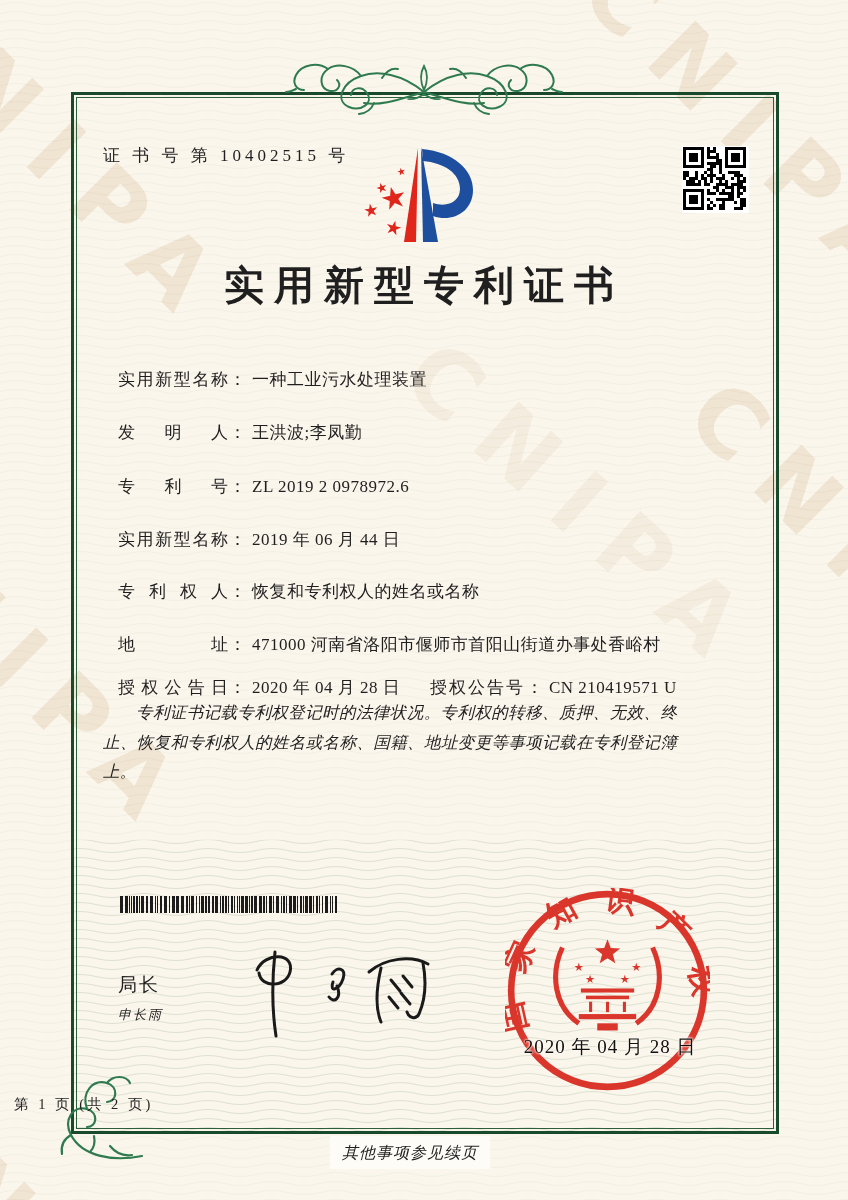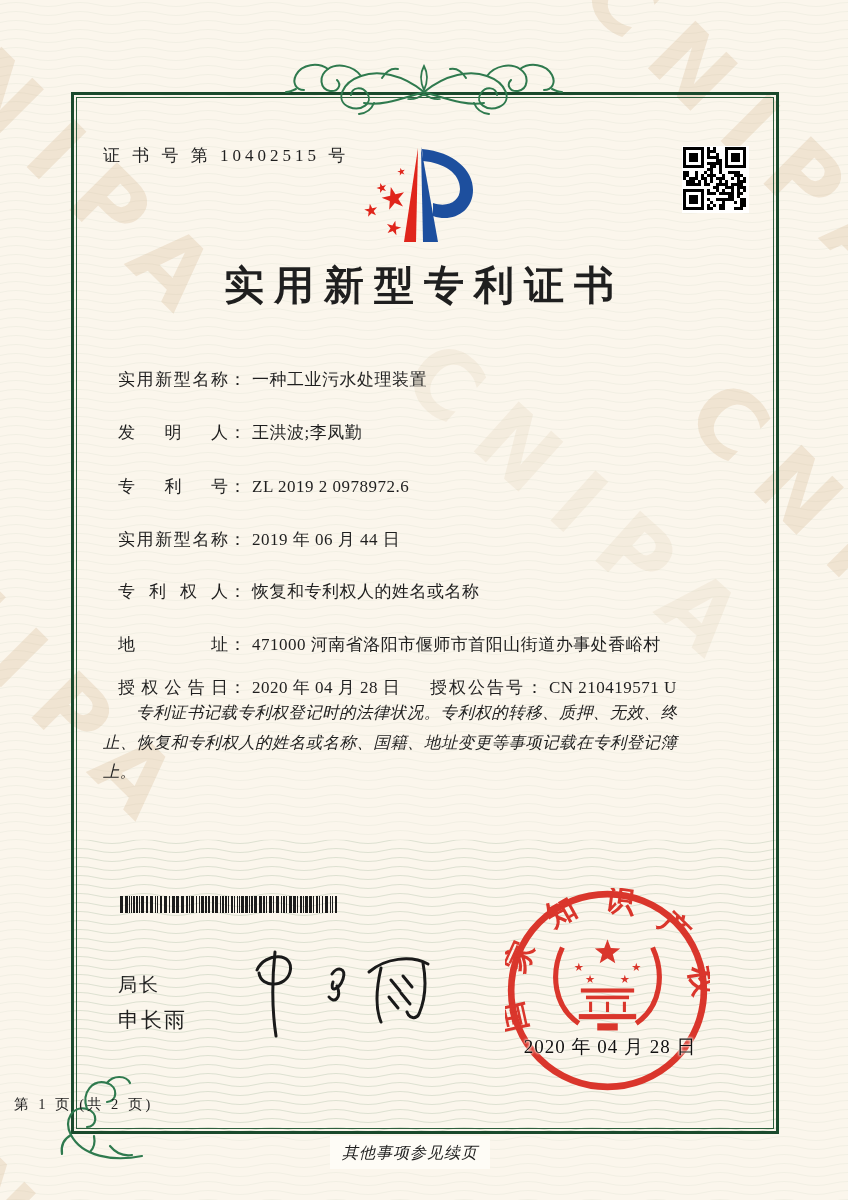--- a/index.html
+++ b/index.html
@@ -51,21 +51,21 @@
   #paras{
     left:103px;top:698px;width:574px;z-index:3;
     font-style:italic;font-size:16.5px;line-height:1.8;text-align:justify;
   }
   #paras p{margin:0;text-indent:2em;}
   
   #barcode{left:120px;top:896px;width:220px;height:17px;z-index:3;font-size:0;}
   #barcode span{display:inline-block;height:17px;}
   
   #signer-title{left:118px;top:972px;font-size:19px;letter-spacing:2px;z-index:3;font-family:"Liberation Sans",sans-serif;}
-  #signer-name{left:118px;top:1006px;font-size:21px;letter-spacing:2px;z-index:3;font-family:"Liberation Sans",sans-serif;}
+  #signer-name{left:118px;top:1006px;font-size:13px;letter-spacing:2px;z-index:3;font-family:"Liberation Sans",sans-serif;font-style:italic;}
   #sig{left:235px;top:940px;z-index:4;}
   
   #seal{left:505px;top:888px;z-index:5;opacity:0.93;}
   #seal-date{
     left:515px;top:1034px;width:190px;text-align:center;font-size:19px;
     letter-spacing:1px;z-index:6;color:#111;
     text-shadow:0 0 3px #fdf9f0,0 0 3px #fdf9f0,0 0 2px #fdf9f0;
   }
   
   #page-no{left:14px;top:1095px;width:848px;text-align:left;font-size:14.5px;letter-spacing:3px;z-index:3;}

